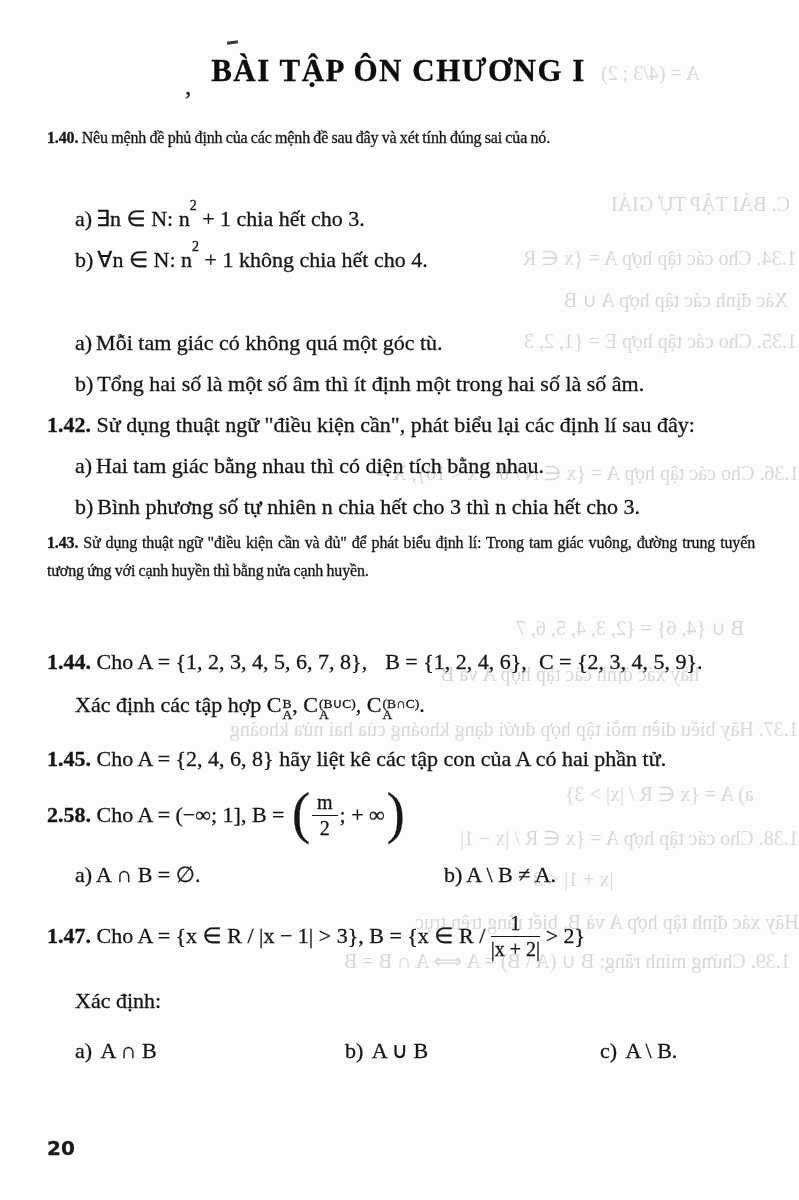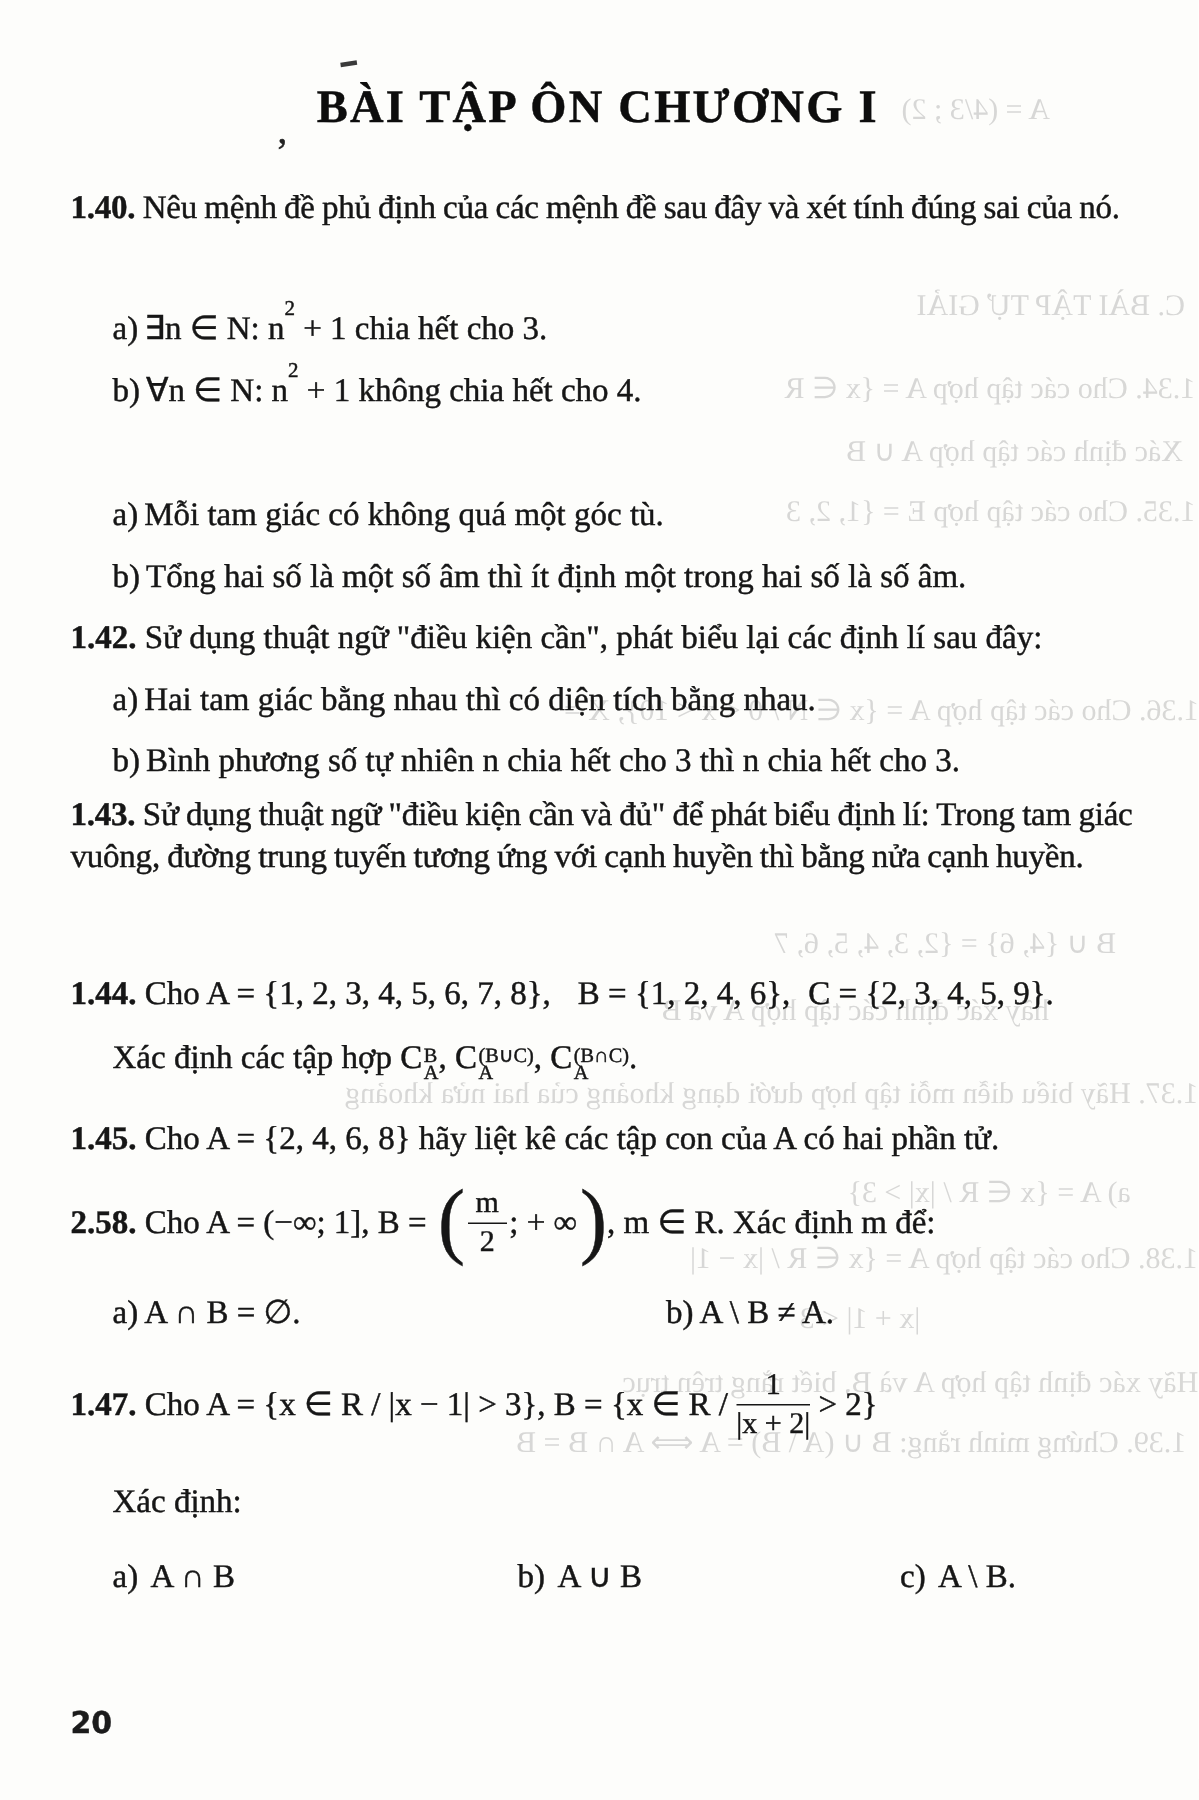--- a/index.html
+++ b/index.html
@@ -28,21 +28,21 @@
   .title{
     position:absolute;top:53px;left:0;width:797px;
     text-align:center;
     font-size:31px;font-weight:700;letter-spacing:1.5px;
     color:#0d0d0d;
   }
   .artifact-comma{position:absolute;top:72px;left:185px;font-size:26px;color:#222;}
   .artifact-dash{position:absolute;top:41px;left:227px;width:11px;height:3px;background:#3a3a3a;transform:rotate(-8deg);}
   .para{
     position:absolute;left:47px;width:708px;
-    font-size:22px;line-height:40px;
+    font-size:16px;line-height:40px;
     text-align:justify;text-align-last:left;
     letter-spacing:-.15px;word-spacing:-.5px;
   }
   .line{
     position:absolute;left:47px;
     font-size:22px;line-height:34px;white-space:nowrap;
   }
   .indent{left:75px;}
   .num{font-weight:700;}
   .lbl{margin-right:4px;}
@@ -160,21 +160,20 @@
     <div class="mrow" style="top:779px;height:72px">
       <span class="num">2.58.</span><span> </span>
       <span>Cho A = (−∞; 1], B = </span>
       <span class="bigp gapS">(</span>
       <span class="frac gapS">
           <span class="ftop">m</span>
           <span class="fbot">2</span>
         </span>
       <span class="gapS">; + ∞</span>
       <span class="bigp gapS">)</span>
-      <span>, m ∈ R. Xác định m để:</span>
     </div>
     <div class="line indent" style="top:858px">
       <span class="lbl">a)</span><span>A ∩ B = ∅.</span>
     </div>
     <div class="line" style="top:858px;left:444px">
       <span class="lbl">b)</span><span>A \ B ≠ A.</span>
     </div>
 
     <div class="mrow" style="top:897px;height:78px">
       <span class="num">1.47.</span><span> </span>

